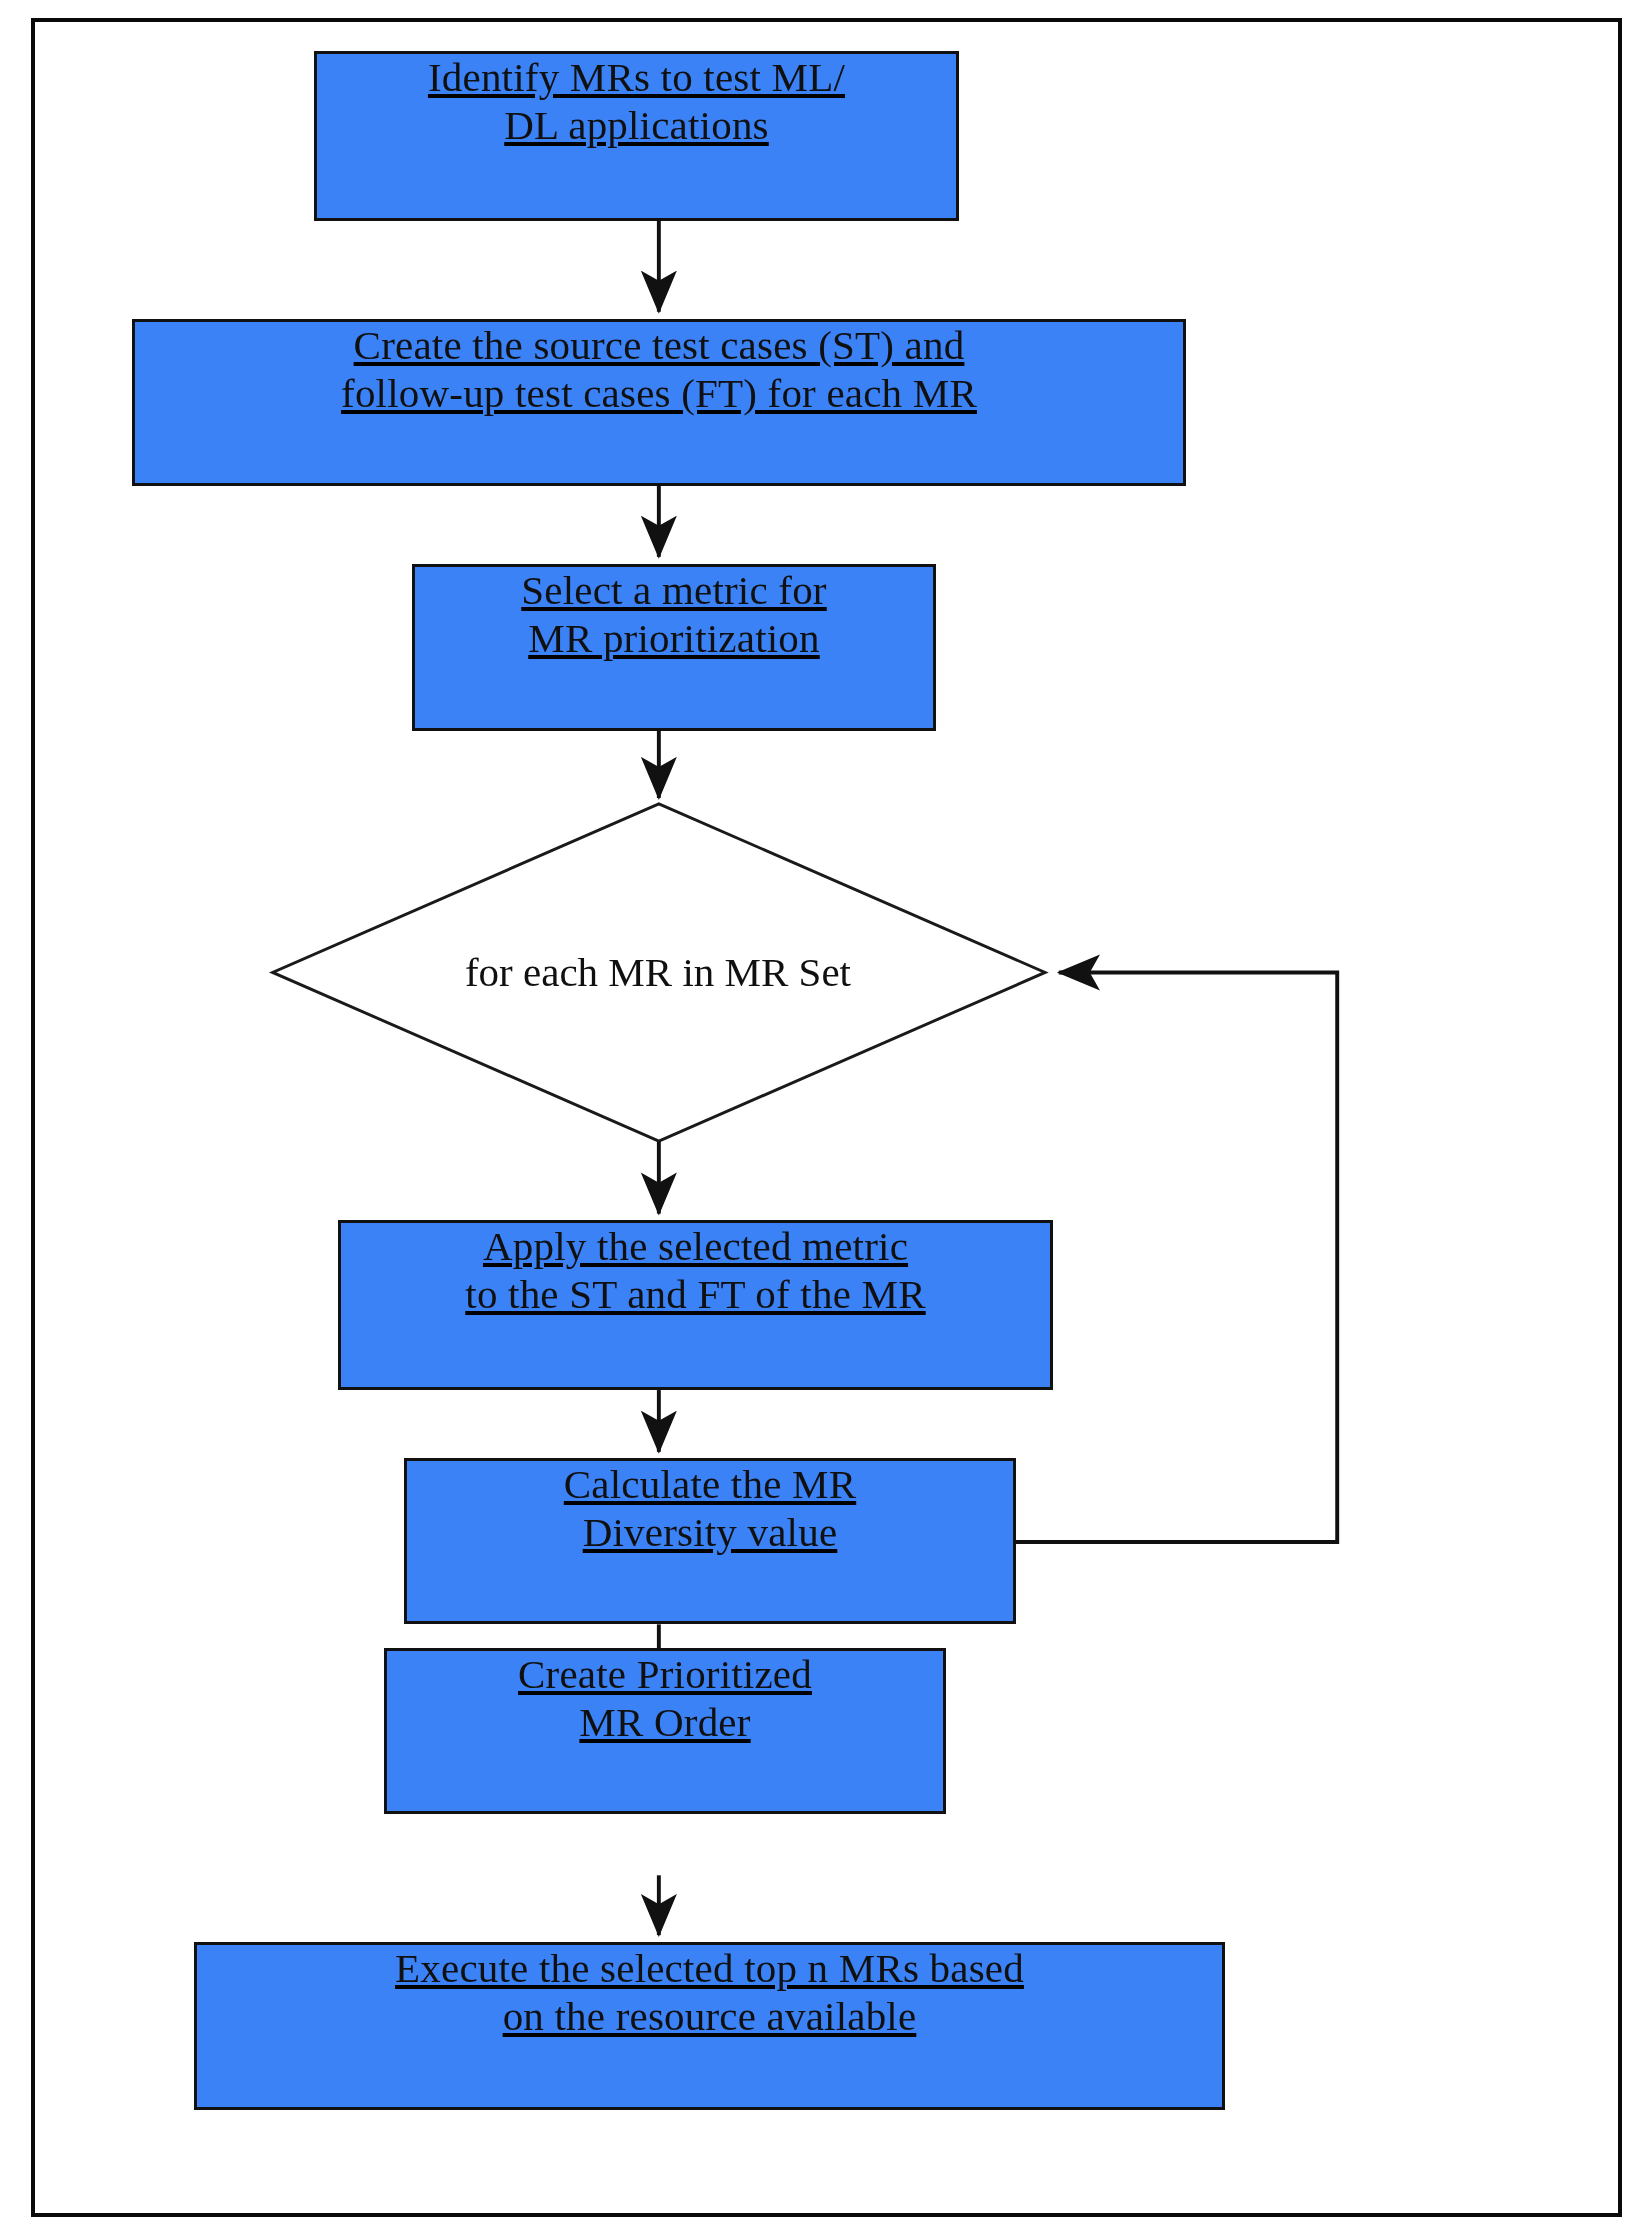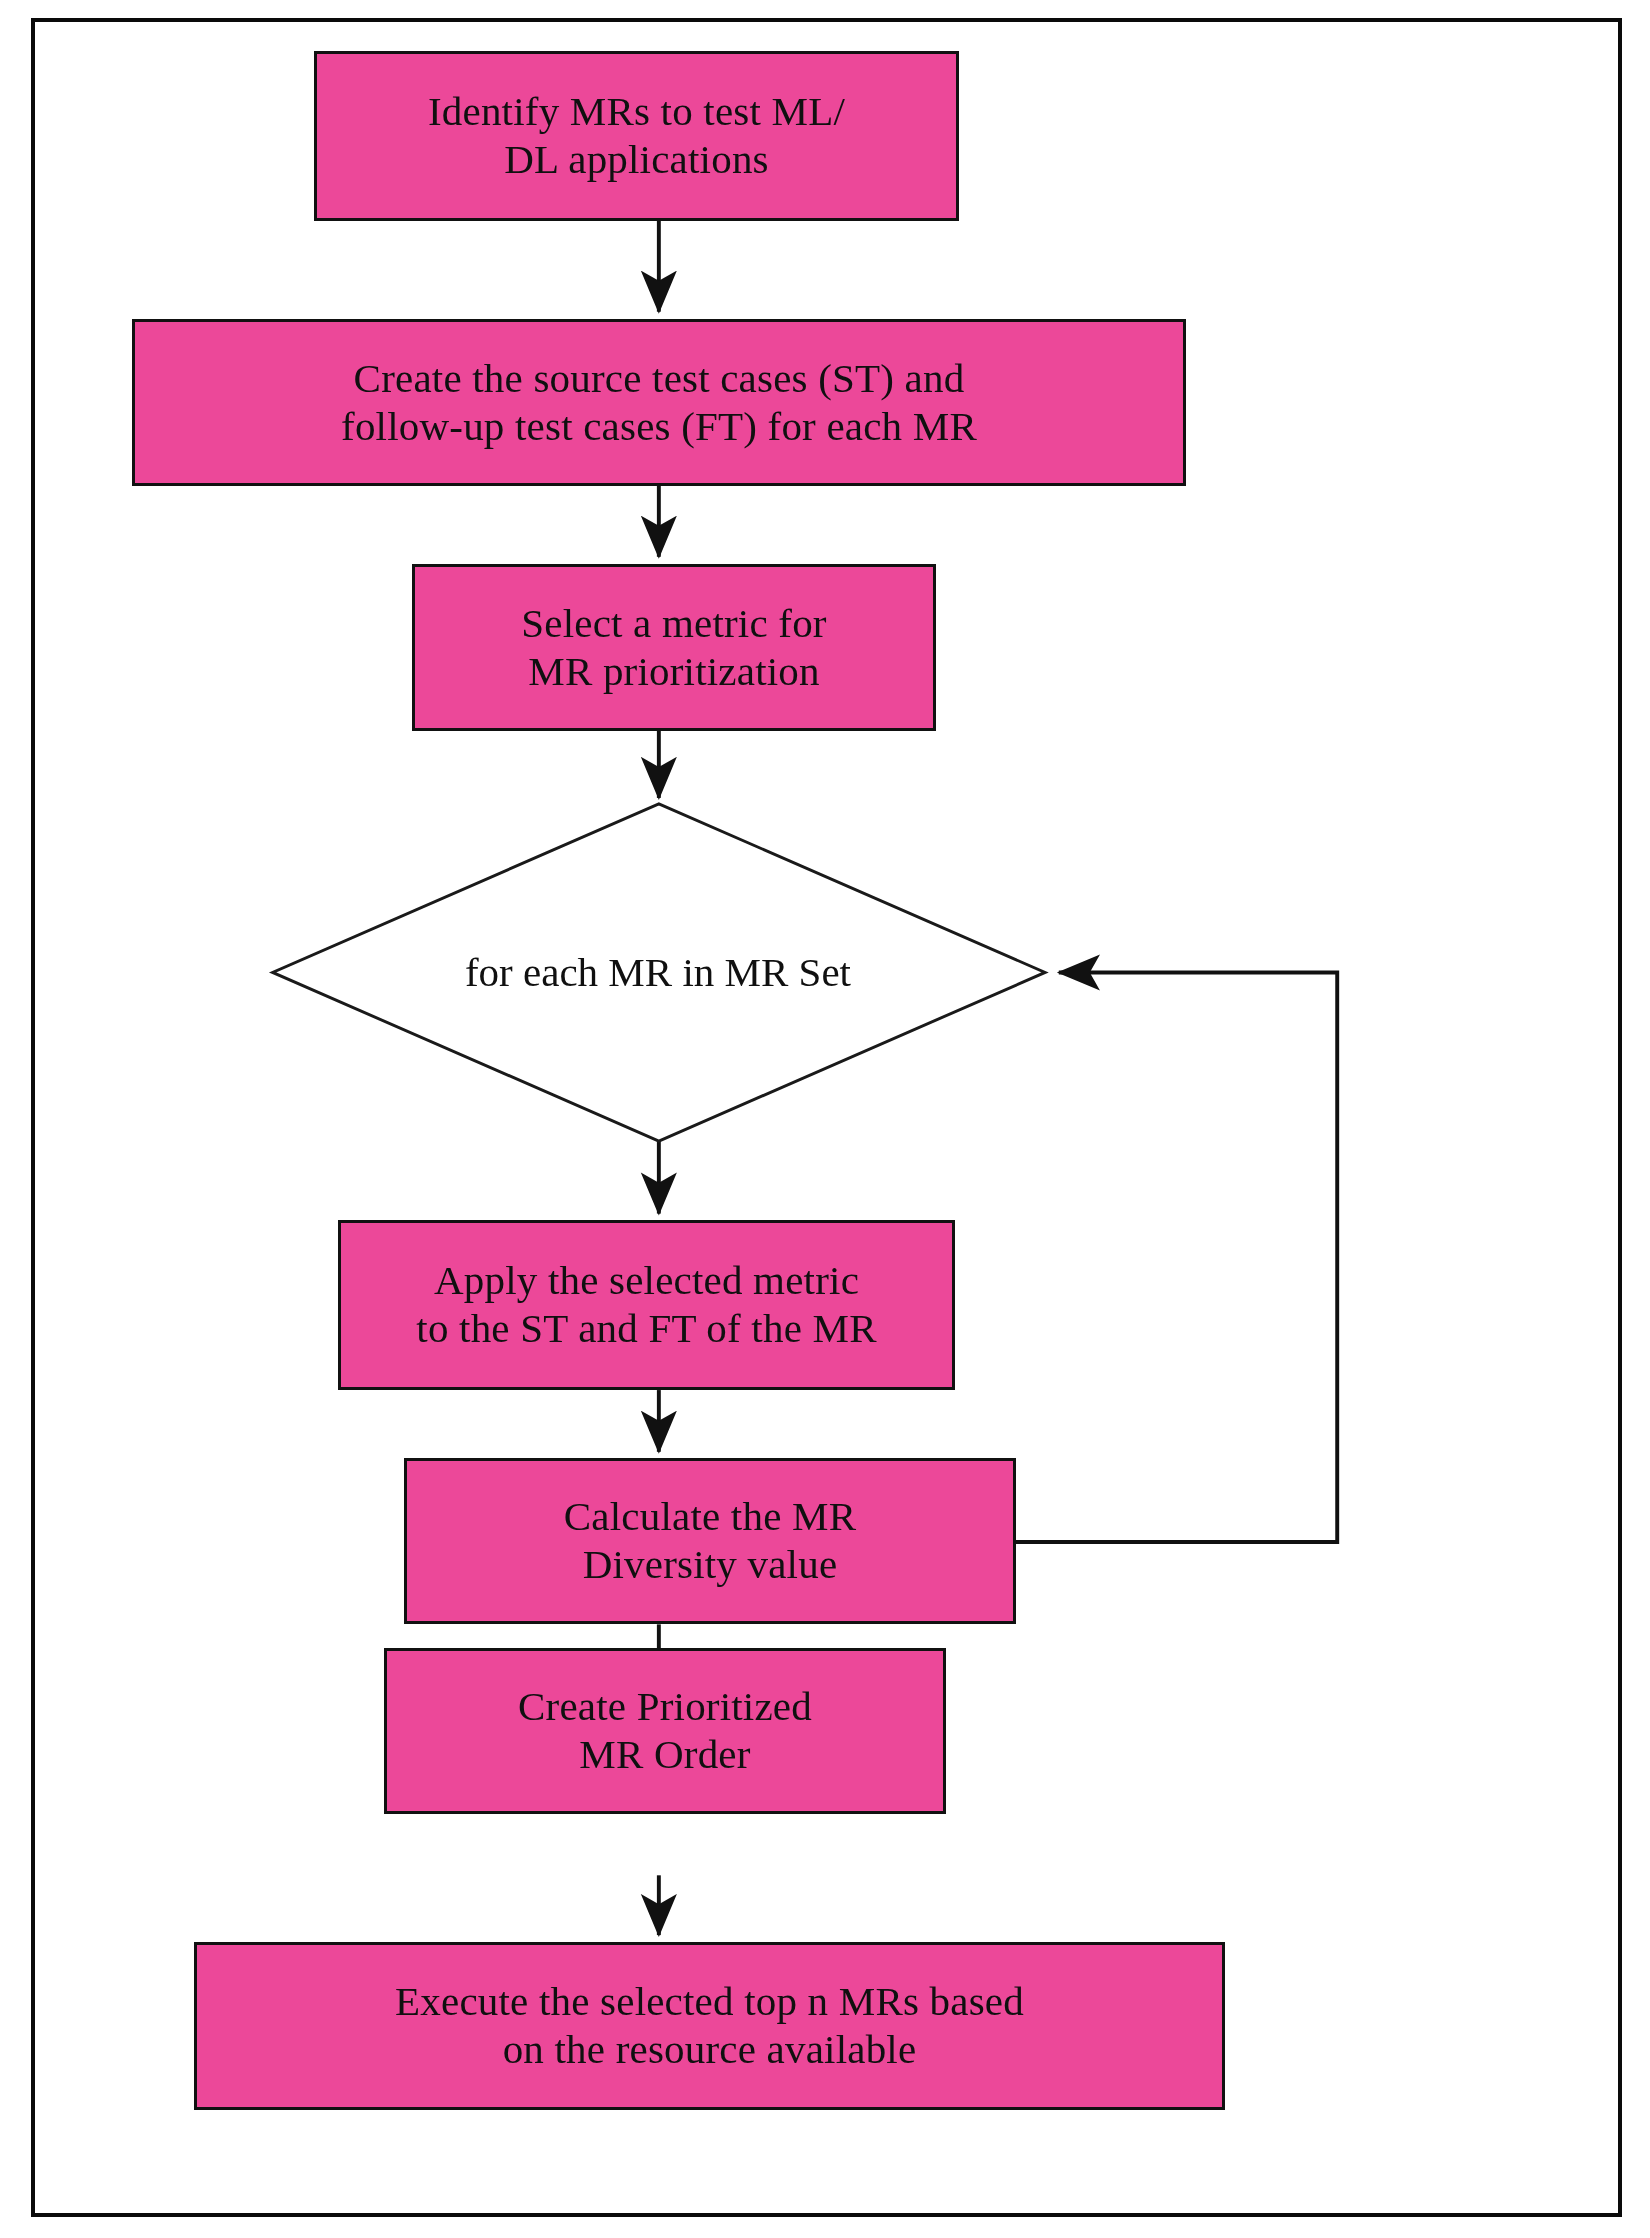--- a/index.html
+++ b/index.html
@@ -32,25 +32,25 @@
     position: absolute;
     left: 0;
     top: 0;
     width: 1651px;
     height: 2239px;
   }
   .node-box {
     position: absolute;
     box-sizing: border-box;
     border: 3.9px solid #111111;
-    background: #ec4899;
+    background: #3b82f6;
     display: flex;
-    align-items: center;
     justify-content: center;
     text-align: center;
+    text-decoration: underline;
   }
   .node-label {
     display: block;
     width: 100%;
     font-family: "Liberation Serif", "DejaVu Serif", serif;
     font-size: 41px;
     line-height: 1.17;
     color: #101010;
     white-space: pre-line;
     letter-spacing: 0.2px;
@@ -140,21 +140,21 @@
 
   <div class="node-box" style="left:132px; top:319px; width:1054px; height:167px;">
     <span class="node-label">Create the source test cases (ST) and
 follow-up test cases (FT) for each MR</span>
   </div>
 
   <div class="diamond-wrap" style="left:272px; top:804px; width:772px; height:337px;">
     <span class="diamond-label">for each MR in MR Set</span>
   </div>
 
-  <div class="node-box" style="left:338px; top:1220px; width:617px; height:170px;">
+  <div class="node-box" style="left:338px; top:1220px; width:715px; height:170px;">
     <span class="node-label">Apply the selected metric
 to the ST and FT of the MR</span>
   </div>
 
   <div class="node-box" style="left:404px; top:1458px; width:612px; height:166px;">
     <span class="node-label">Calculate the MR
 Diversity value</span>
   </div>
 
   <div class="node-box" style="left:384px; top:1648px; width:562px; height:166px;">

